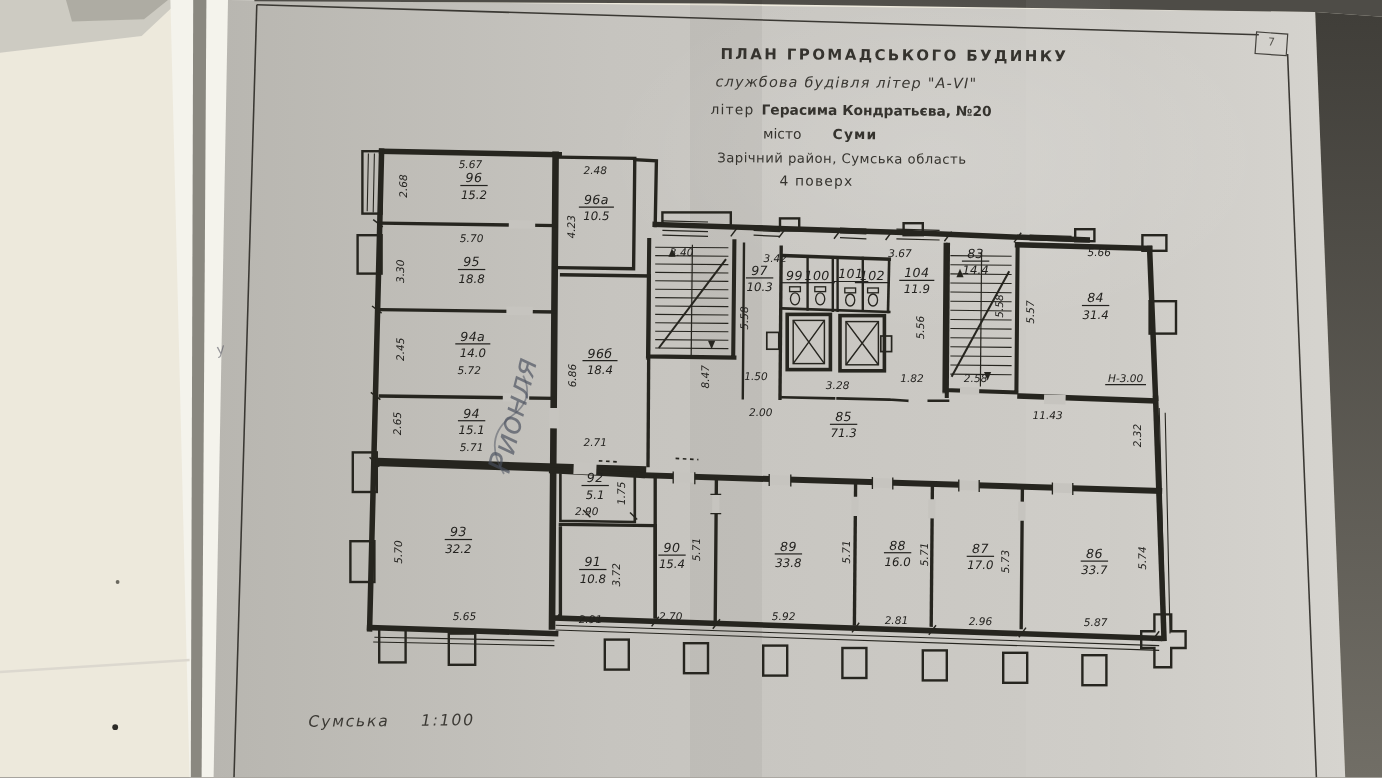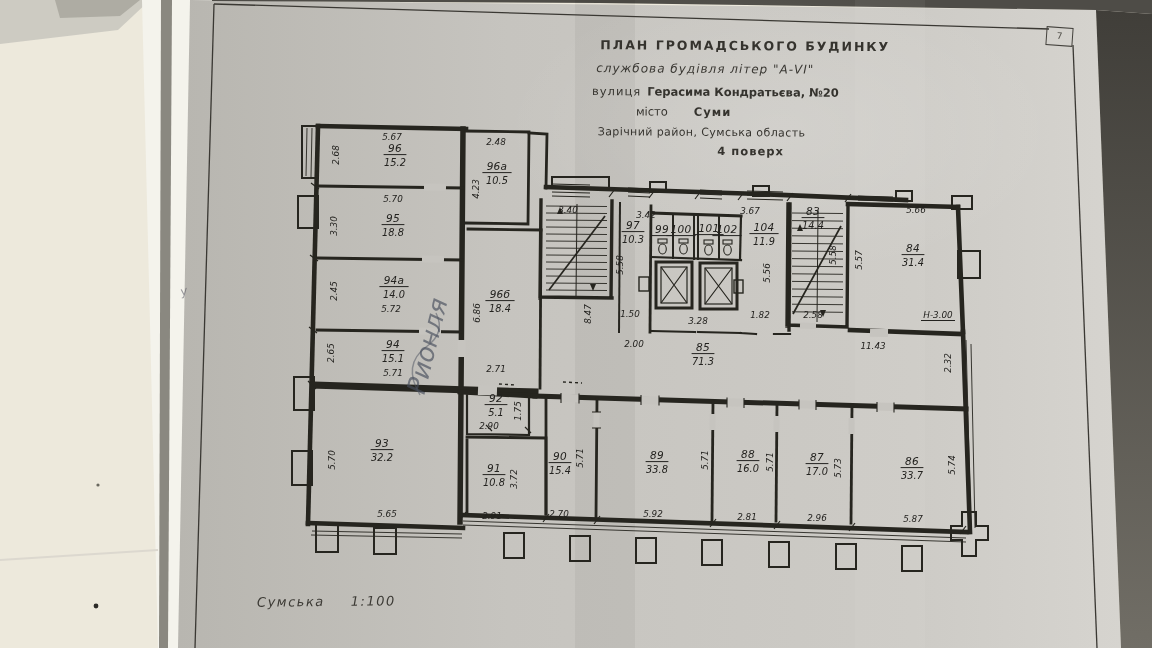--- a/index.html
+++ b/index.html
@@ -12,21 +12,21 @@
   .tb-l{white-space:nowrap;}
   .tb1{font-size:12.5px;font-weight:bold;letter-spacing:2px;margin:0 0 10px 8px;}
   .tb2{font-size:12px;font-style:italic;letter-spacing:1px;margin:0 0 12px 4px;color:#3a3833;}
   .tb3{font-size:11.5px;margin:0 0 9px 0;}
   .tb3 .lab{font-weight:normal;letter-spacing:1px;margin-right:6px;}
   .tb3 .val{font-weight:bold;}
   .tb4{font-size:11.5px;margin:0 0 8px 44px;}
   .tb4 .lab{margin-right:26px;}
   .tb4 .val{font-weight:bold;letter-spacing:1px;margin-top:44px;}
   .tb5{font-size:11px;letter-spacing:.4px;margin:0 0 8px 6px;}
-  .tb6{font-size:11.5px;font-weight:bold;letter-spacing:1px;margin-left:58px;text-align:center;}
+  .tb6{font-size:11.5px;font-weight:normal;letter-spacing:1px;margin-left:58px;}
   .scaleblock{position:absolute;left:257px;top:594px;font-size:13px;font-style:italic;
               color:#3c3a35;letter-spacing:1.5px;transform:rotate(-.6deg);}
   .scaleblock .gap{display:inline-block;width:26px;}
   .cornermark{position:absolute;left:1046px;top:27px;width:25px;height:17px;
               border:1.2px solid #44423d;transform:rotate(4deg);color:#55534d;
               font-size:9px;text-align:center;line-height:17px;}
   
   text{fill:#23221f;font-family:"DejaVu Sans",sans-serif;font-style:italic;}
   .rnum{font-size:10.5px;letter-spacing:.3px;}
   .rarea{font-size:9.8px;}
@@ -426,21 +426,21 @@
         <text x="436" y="348" text-anchor="middle" class="hand" transform="rotate(-76 436 348)">Рионля</text>
         <text x="185" y="295" text-anchor="middle" class="hand2" transform="rotate(-15 185 295)">у</text>
         <path d="M420,395 q-18,-30 6,-48 q20,-14 10,-34" stroke="#4c5260" stroke-width="1.4" fill="none" opacity="0.5"></path>
       </g>
 </svg>
 
 <div class="titleblock">
   <div class="tb-l tb1">ПЛАН  ГРОМАДСЬКОГО  БУДИНКУ</div>
   <div class="tb-l tb2">службова будівля літер "А-VI"</div>
   <div class="tb-l tb3">
-    <span class="lab">вулиця</span><span class="val">Герасима Кондратьєва, №20</span>
+    <span class="lab">літер</span><span class="val">Герасима Кондратьєва, №20</span>
   </div>
   <div class="tb-l tb4">
     <span class="lab">місто</span><span class="val">Суми</span>
   </div>
   <div class="tb-l tb5">Зарічний район, Сумська область</div>
   <div class="tb-l tb6">4 поверх</div>
 </div>
 
 <div class="scaleblock">
   <span>Сумська</span><span class="gap"></span><span>1:100</span>

